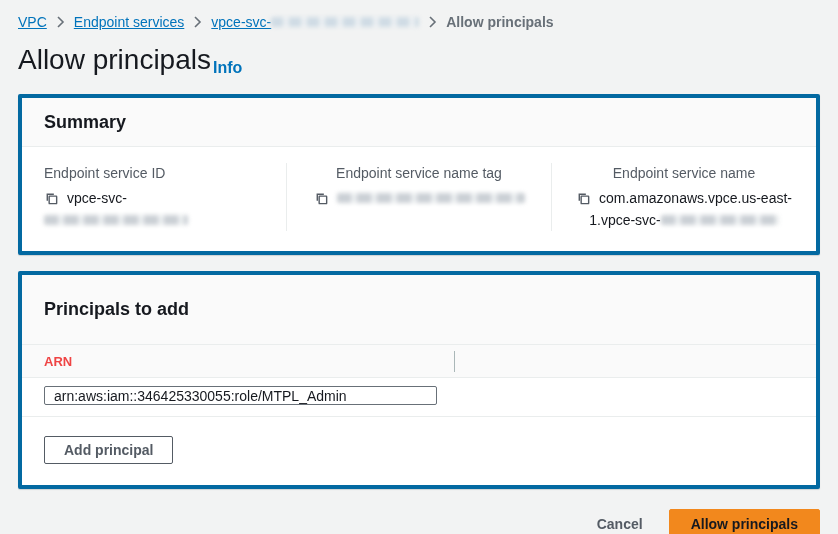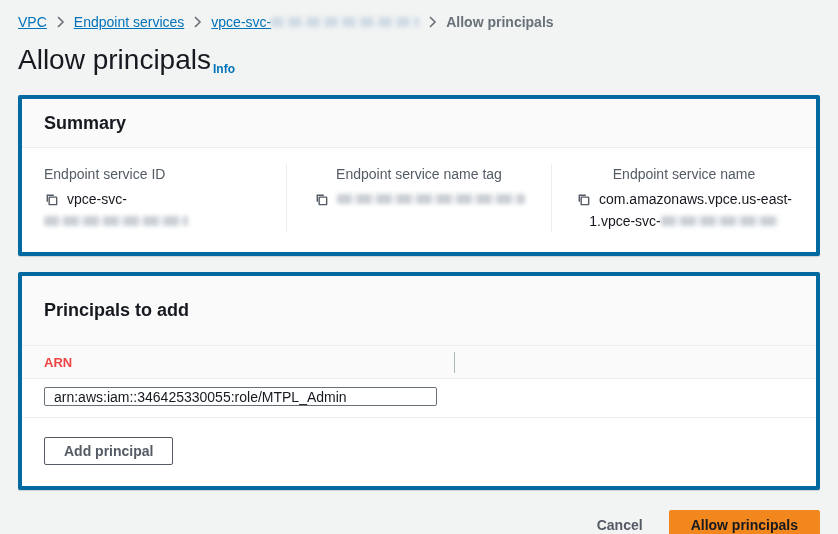--- a/index.html
+++ b/index.html
@@ -19,21 +19,21 @@
   }
   .crumb-sep { margin: 0 9px; display: inline-flex; align-items: center; }
   .crumb-current { color: #687078; font-weight: 700; }
 
   
   h1.page-title {
     margin: 13px 0 13px 0;
     font-size: 28px; line-height: 34px; font-weight: 500; color: #16191f;
   }
   .info-link {
-    font-size: 12px; font-weight: 700; color: #0073bb;
+    font-size: 16px; font-weight: 700; color: #0073bb;
     text-decoration: none; position: relative; top: 4px; margin-left: 2px;
     cursor: pointer;
     margin-top: 42px;
   }
 
   
   .card {
     background: #ffffff;
     border: 4px solid #0369a1;
     box-shadow: 0 1px 1px 0 rgba(0,28,36,0.15);

